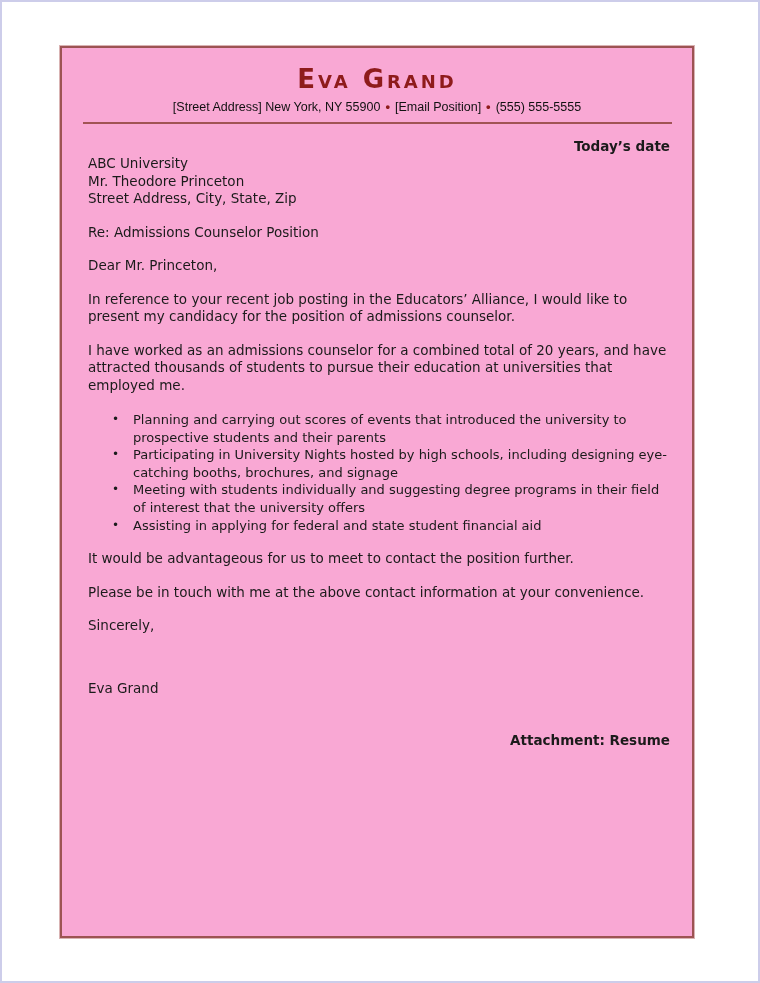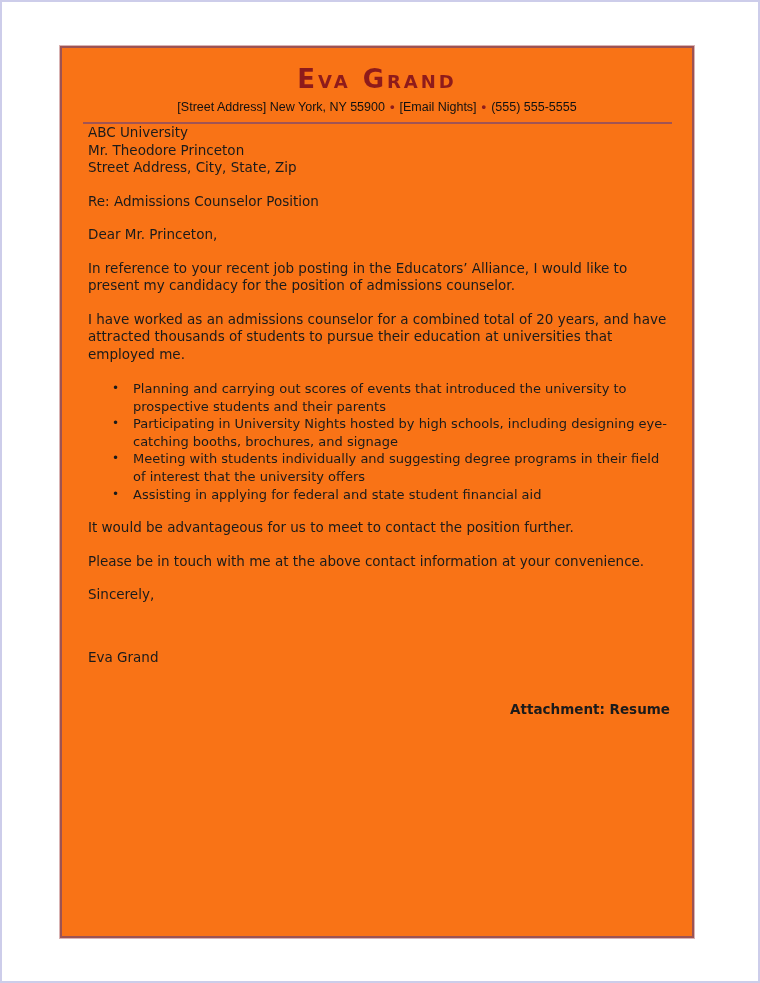--- a/index.html
+++ b/index.html
@@ -14,21 +14,21 @@
     font-family: "DejaVu Sans", sans-serif;
     color: #1b1b1b;
   }
   .page {
     position: absolute;
     left: 58px;
     top: 44px;
     width: 634px;
     height: 892px;
     box-sizing: border-box;
-    background: #f97316;
+    background: #f9a8d4;
     border: 2px solid #9d5353;
     outline: 1px solid #d9b3b3;
   }
   .letterhead { text-align: center; padding-top: 16px; }
   .letterhead-name {
     font-size: 26px;
     line-height: 30px;
     font-weight: bold;
     font-variant: small-caps;
     letter-spacing: 3px;
@@ -89,27 +89,28 @@
   .attachment-line { margin-top: 35px; font-weight: bold; text-align: right; }
 </style>
 </head>
 <body>
 
 <div class="page">
 
   <div class="letterhead">
     <div class="letterhead-name">Eva Grand</div>
     <div class="contact-line">
-      <span>[Street Address] New York, NY 55900</span><span class="contact-sep">•</span><span>[Email Nights]</span><span class="contact-sep">•</span><span>(555) 555-5555</span>
+      <span>[Street Address] New York, NY 55900</span><span class="contact-sep">•</span><span>[Email Position]</span><span class="contact-sep">•</span><span>(555) 555-5555</span>
     </div>
     <div class="header-rule"></div>
   </div>
 
   <div class="content">
 
+    <div class="date-line">Today’s date</div>
 
     <div class="block recipient">
       <div>ABC University</div>
       <div>Mr. Theodore Princeton</div>
       <div>Street Address, City, State, Zip</div>
     </div>
 
     <div class="block bold">Re: Admissions Counselor Position</div>
 
     <div class="block">Dear Mr. Princeton,</div>

